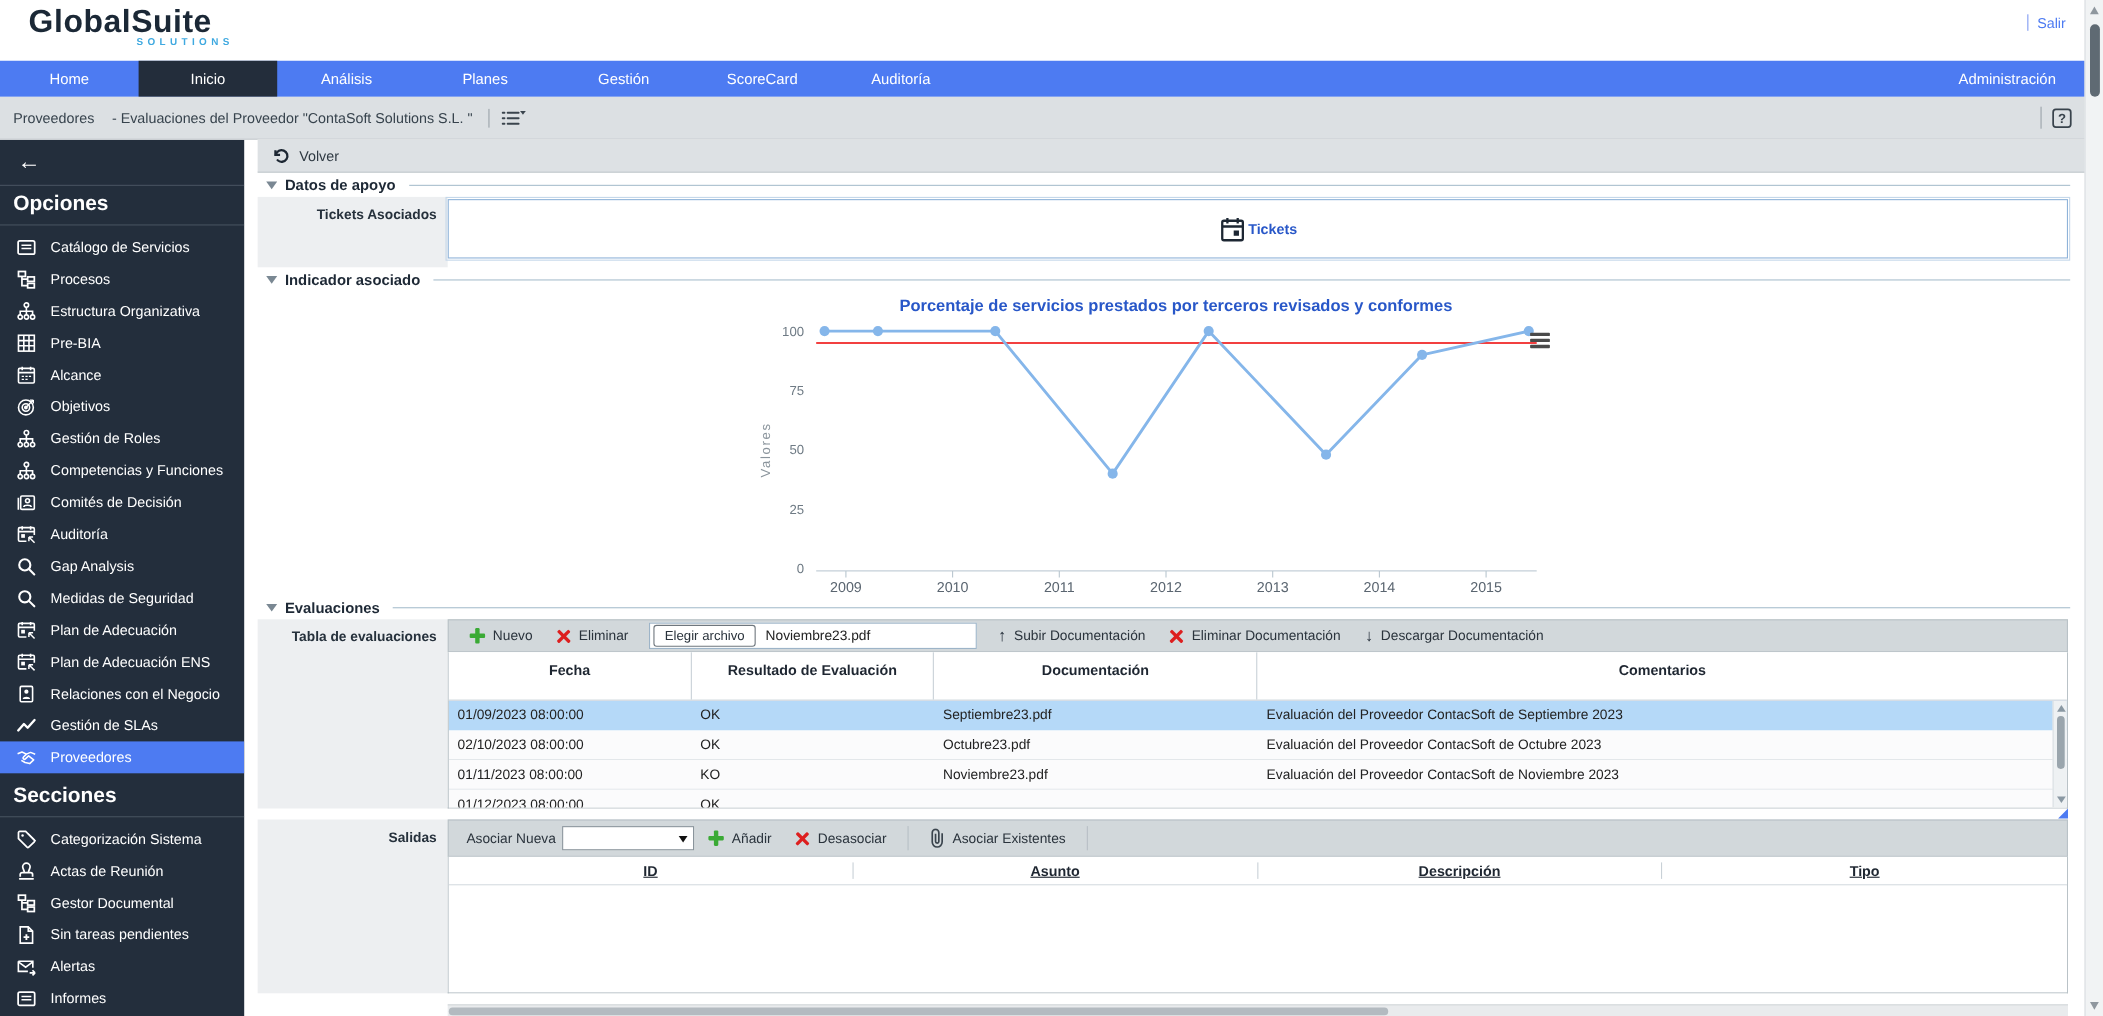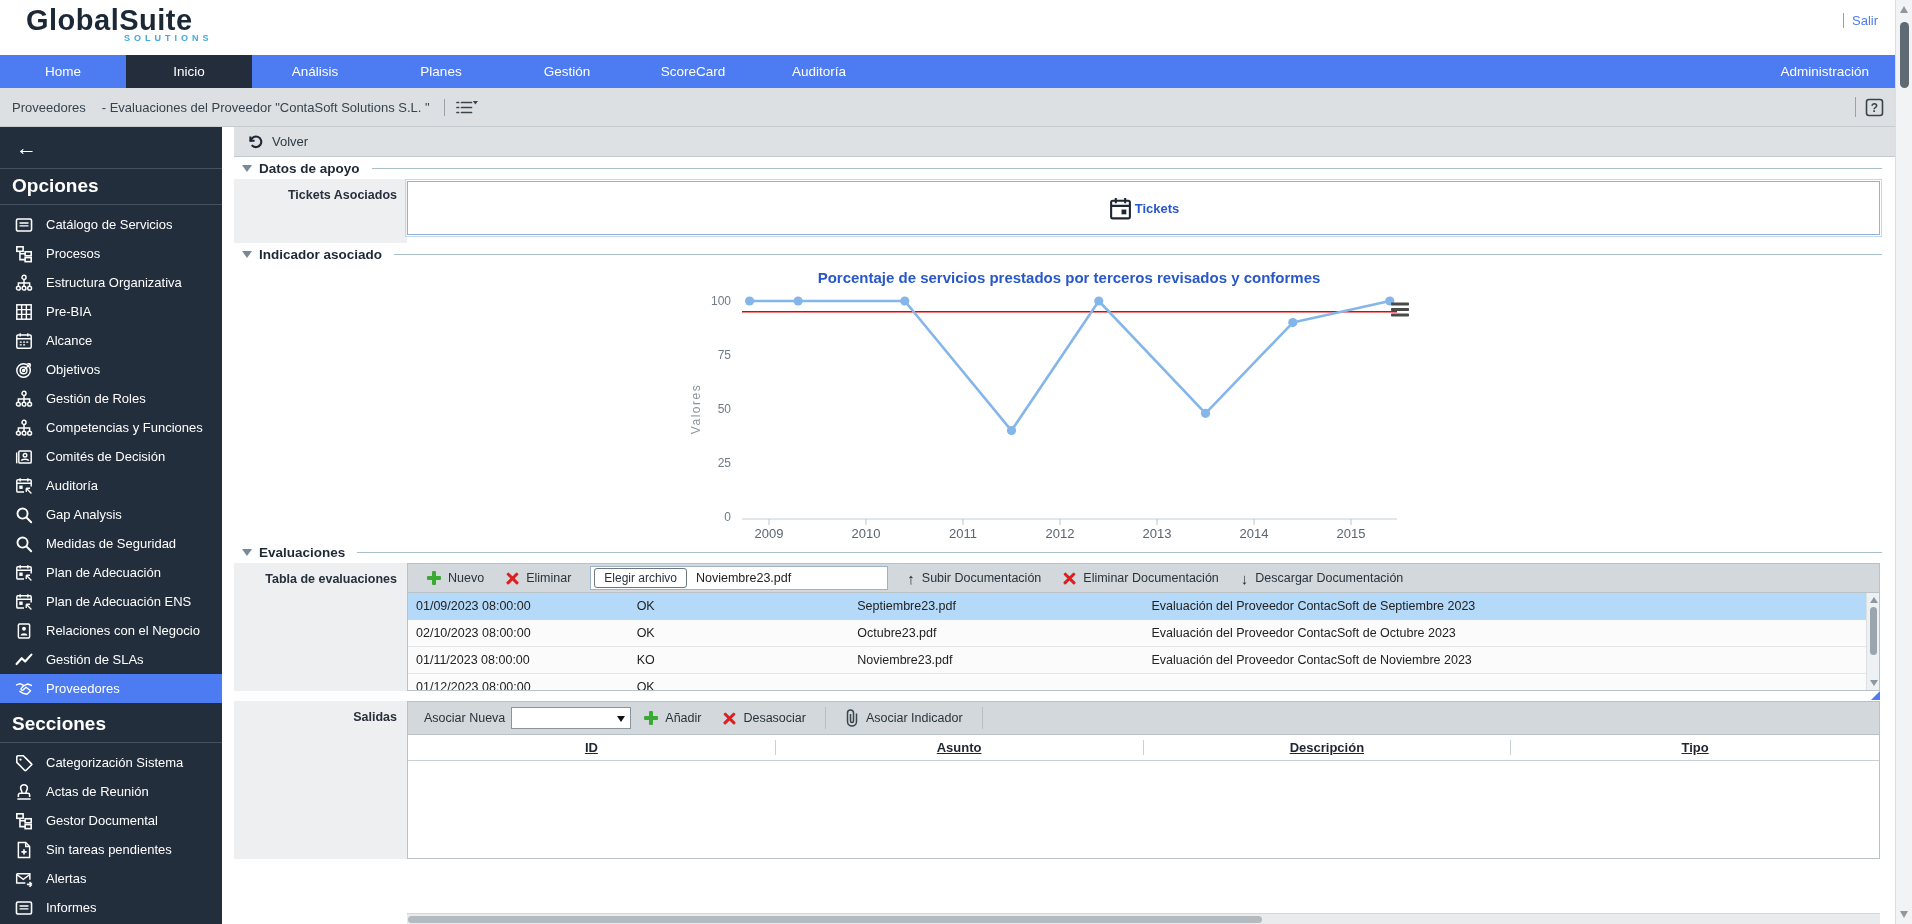--- a/index.html
+++ b/index.html
@@ -531,20 +531,26 @@
           <div class="tbtn">
               <span class="i-x"></span>
               <span>Eliminar Documentación</span>
             </div>
           <div class="tbtn">
               <span class="i-arrow">↓</span>
               <span>Descargar Documentación</span>
             </div>
         </div>
         <div class="etable">
+          <div class="ehead">
+            <div class="c c1">Fecha</div>
+            <div class="c c2">Resultado de Evaluación</div>
+            <div class="c c3">Documentación</div>
+            <div class="c c4">Comentarios</div>
+          </div>
           <div class="ebody">
             <div class="erow sel">
               <div class="c c1">01/09/2023 08:00:00</div>
               <div class="c c2">OK</div>
               <div class="c c3">Septiembre23.pdf</div>
               <div class="c c4">Evaluación del Proveedor ContacSoft de Septiembre 2023</div>
             </div>
             <div class="erow">
               <div class="c c1">02/10/2023 08:00:00</div>
               <div class="c c2">OK</div>
@@ -592,21 +598,21 @@
             </div>
           <div class="tbtn">
               <span class="i-x"></span>
               <span>Desasociar</span>
             </div>
           <span class="vsep"></span>
           <div class="tbtn">
               <span class="ic" style="width:14px;height:18px;color:#3a444d;"><svg viewBox="0 0 14 18" fill="none" stroke="currentColor" stroke-width="1.5">
                   <path d="M11.5 4.5 V12.5 a4.5 4.5 0 0 1 -9 0 V4 a3 3 0 0 1 6 0 V12 a1.5 1.5 0 0 1 -3 0 V5"></path>
                 </svg></span>
-              <span>Asociar Indicador</span>
+              <span>Asociar Existentes</span>
             </div>
           <span class="vsep"></span>
         </div>
         <div class="stable">
           <div class="shead">
             <div class="c s25">ID</div>
             <div class="c s25">Asunto</div>
             <div class="c s25">Descripción</div>
             <div class="c s25">Tipo</div>
           </div>

